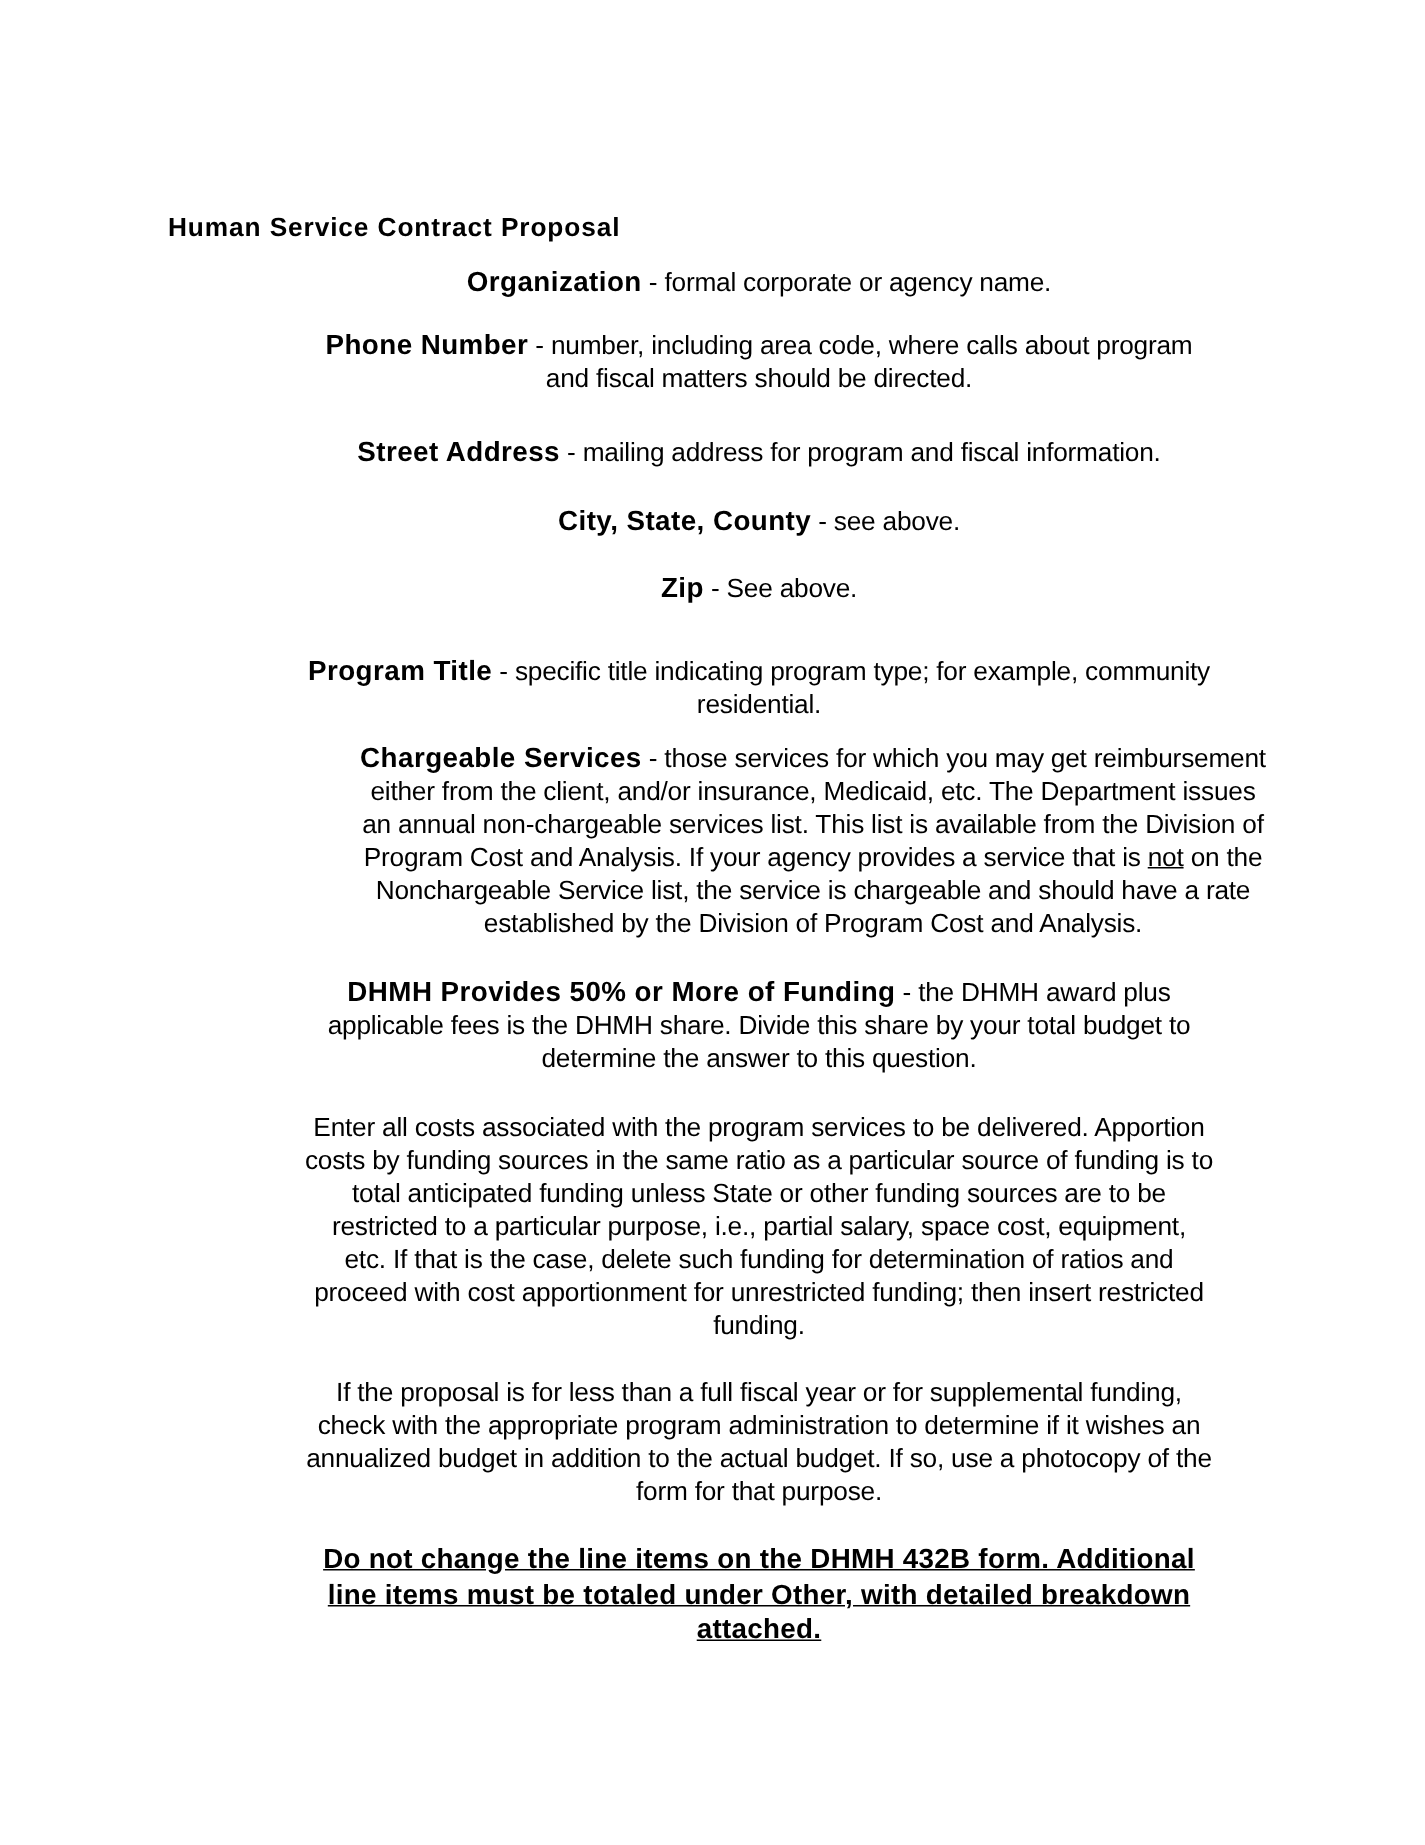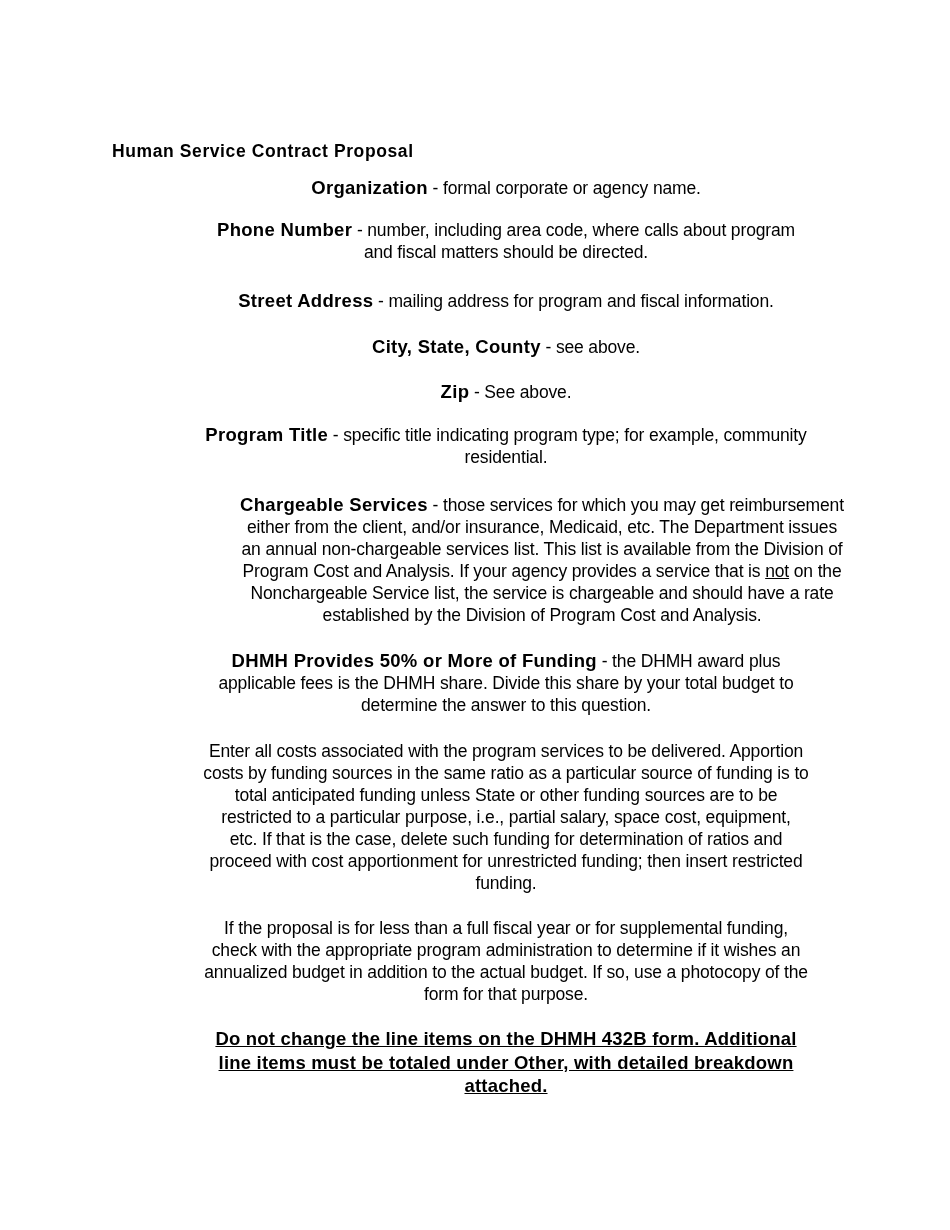--- a/index.html
+++ b/index.html
@@ -83,21 +83,21 @@
   </div>
 
   <div class="para" style="top:336px;">
     <span class="line"><span class="term">City, State, County</span><span> - see above.</span></span>
   </div>
 
   <div class="para" style="top:381px;">
     <span class="line"><span class="term">Zip</span><span> - See above.</span></span>
   </div>
 
-  <div class="para" style="top:424px;">
+  <div class="para" style="top:436px;">
     <span class="line"><span class="term">Program Title</span><span> - specific title indicating program type; for example, community</span></span>
     <span class="line">residential.</span>
   </div>
 
   <div class="para" style="top:494px;margin-left:36px;">
     <span class="line"><span class="term">Chargeable Services</span><span> - those services for which you may get reimbursement</span></span>
     <span class="line">either from the client, and/or insurance, Medicaid, etc.  The Department issues</span>
     <span class="line">an annual non-chargeable services list.  This list is available from the Division of</span>
     <span class="line"><span>Program Cost and Analysis.  If your agency provides a service that is </span><span class="u">not</span><span> on the</span></span>
     <span class="line">Nonchargeable Service list, the service is chargeable and should have a rate</span>

